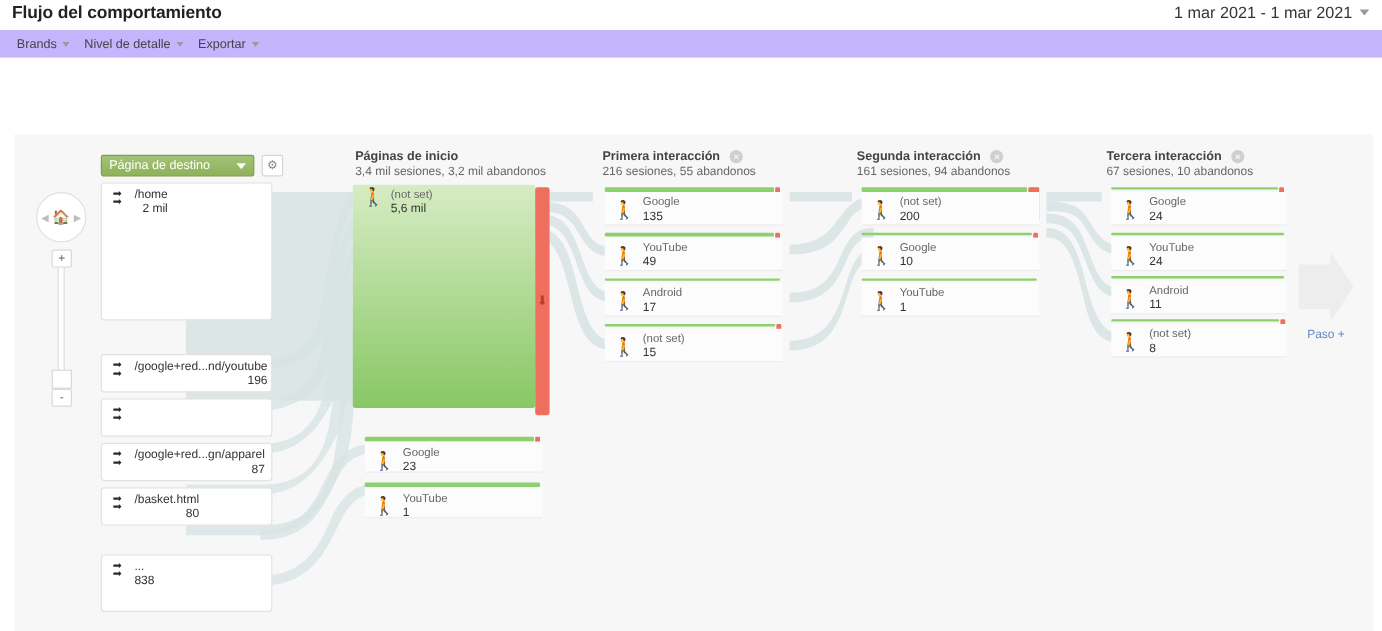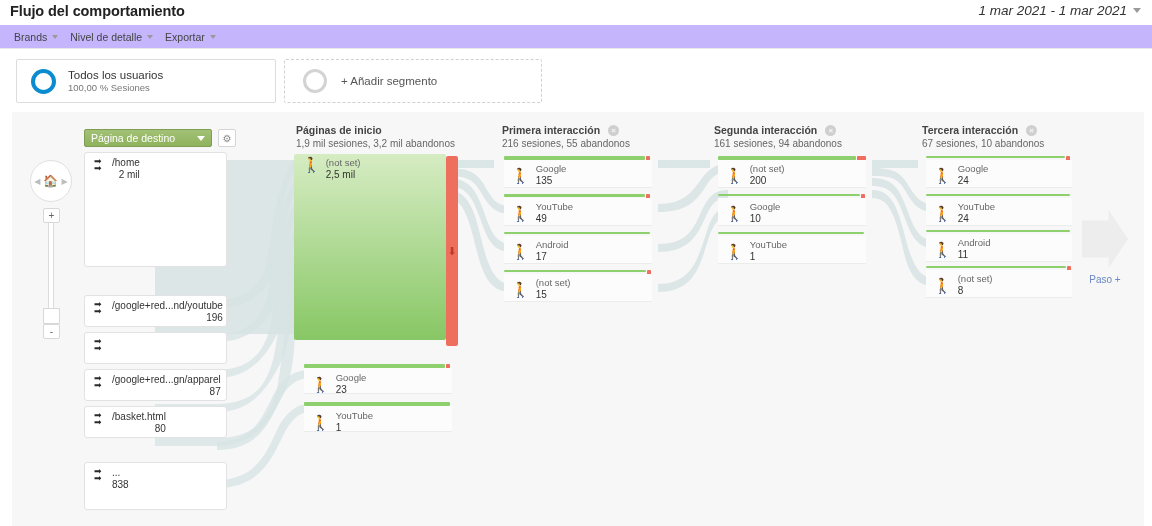--- a/index.html
+++ b/index.html
@@ -19,21 +19,21 @@
   }
   .page-title {
     position: absolute; left: 10px; top: 3px;
     font-size: 14.5px; font-weight: bold; color: #222;
     letter-spacing: -0.1px;
   }
   .date-range {
     position: absolute; right: 8px; top: 2px;
     font-size: 13.5px; color: #333;
     display: flex; align-items: center; gap: 6px;
-    padding: 1px 3px; cursor: pointer; font-style: italic;
+    padding: 1px 3px; cursor: pointer;
   }
   .caret-down {
     width: 0; height: 0; border-left: 4px solid transparent;
     border-right: 4px solid transparent; border-top: 5px solid #9a9a9a;
     display: inline-block;
   }
 
   
   .toolbar {
     position: absolute; left: 0; top: 25px; width: 1152px; height: 23px;
@@ -231,33 +231,20 @@
     <div class="tb-item">
       <span>Nivel de detalle</span>
       <span class="tb-caret"></span>
     </div>
     <div class="tb-item">
       <span>Exportar</span>
       <span class="tb-caret"></span>
     </div>
   </div>
 
-  <div class="segment-bar">
-    <div class="seg-card seg-all">
-      <div class="seg-ring"></div>
-      <div>
-        <div class="seg-text-main">Todos los usuarios</div>
-        <div class="seg-text-sub">100,00 % Sesiones</div>
-      </div>
-    </div>
-    <div class="seg-card seg-add">
-      <div class="seg-ring grey"></div>
-      <div class="seg-add-label">+ Añadir segmento</div>
-    </div>
-  </div>
 
   <div class="flow-canvas">
     <div class="flow-inner">
 
       <svg class="ribbons" viewBox="0 0 1132 414" preserveAspectRatio="none">
         <g fill="#d7e3e3" stroke="none">
 
           <path d="M143,48 L245,48 C268,48 268,48 282,48 L282,222 C268,222 268,222 245,222 L143,222 Z" opacity="0.85"></path>
 
           <path d="M143,188 L205,188 C232,188 245,175 252,160 C258,145 262,70 282,48 L282,60 C266,80 268,150 258,168 C249,186 230,196 205,196 L143,196 Z" opacity="0.8"></path>
@@ -303,21 +290,21 @@
       <div class="dim-select">
         <span class="dim-select-label">Página de destino</span>
         <span class="dim-caret"></span>
       </div>
       <div class="dim-gear">⚙</div>
 
       <div class="col-head" style="left:284px; top:12px;">
         <div class="col-head-title">
             <span>Páginas de inicio</span>
           </div>
-        <div class="col-head-sub">1,9 mil sesiones, 3,2 mil abandonos</div>
+        <div class="col-head-sub">3,4 mil sesiones, 3,2 mil abandonos</div>
       </div>
       <div class="col-head" style="left:490px; top:12px;">
         <div class="col-head-title">
           <span>Primera interacción</span>
           <span class="col-close">×</span>
         </div>
         <div class="col-head-sub">216 sesiones, 55 abandonos</div>
       </div>
       <div class="col-head" style="left:702px; top:12px;">
         <div class="col-head-title">
@@ -388,21 +375,21 @@
             <div class="lp-val">838</div>
           </div>
         </div>
       </div>
 
       <div class="big-node" style="left:282px; top:42px; width:152px; height:186px;">
         <div class="lp-label" style="left:8px; top:3px;">
           <span class="walk">🚶</span>
           <div class="ix-texts">
             <div class="ix-name">(not set)</div>
-            <div class="ix-val">2,5 mil</div>
+            <div class="ix-val">5,6 mil</div>
           </div>
         </div>
       </div>
       <div class="big-drop" style="left:434px; top:44px; width:12px; height:190px;">
         <span class="big-drop-icon">⬇</span>
       </div>
 
       <div class="ix-node" style="left:292px; top:252px; width:148px;">
         <div class="ix-bar" style="width:141px;"></div>
         <div class="ix-drop" style="left:142px; height:28px;"></div>

